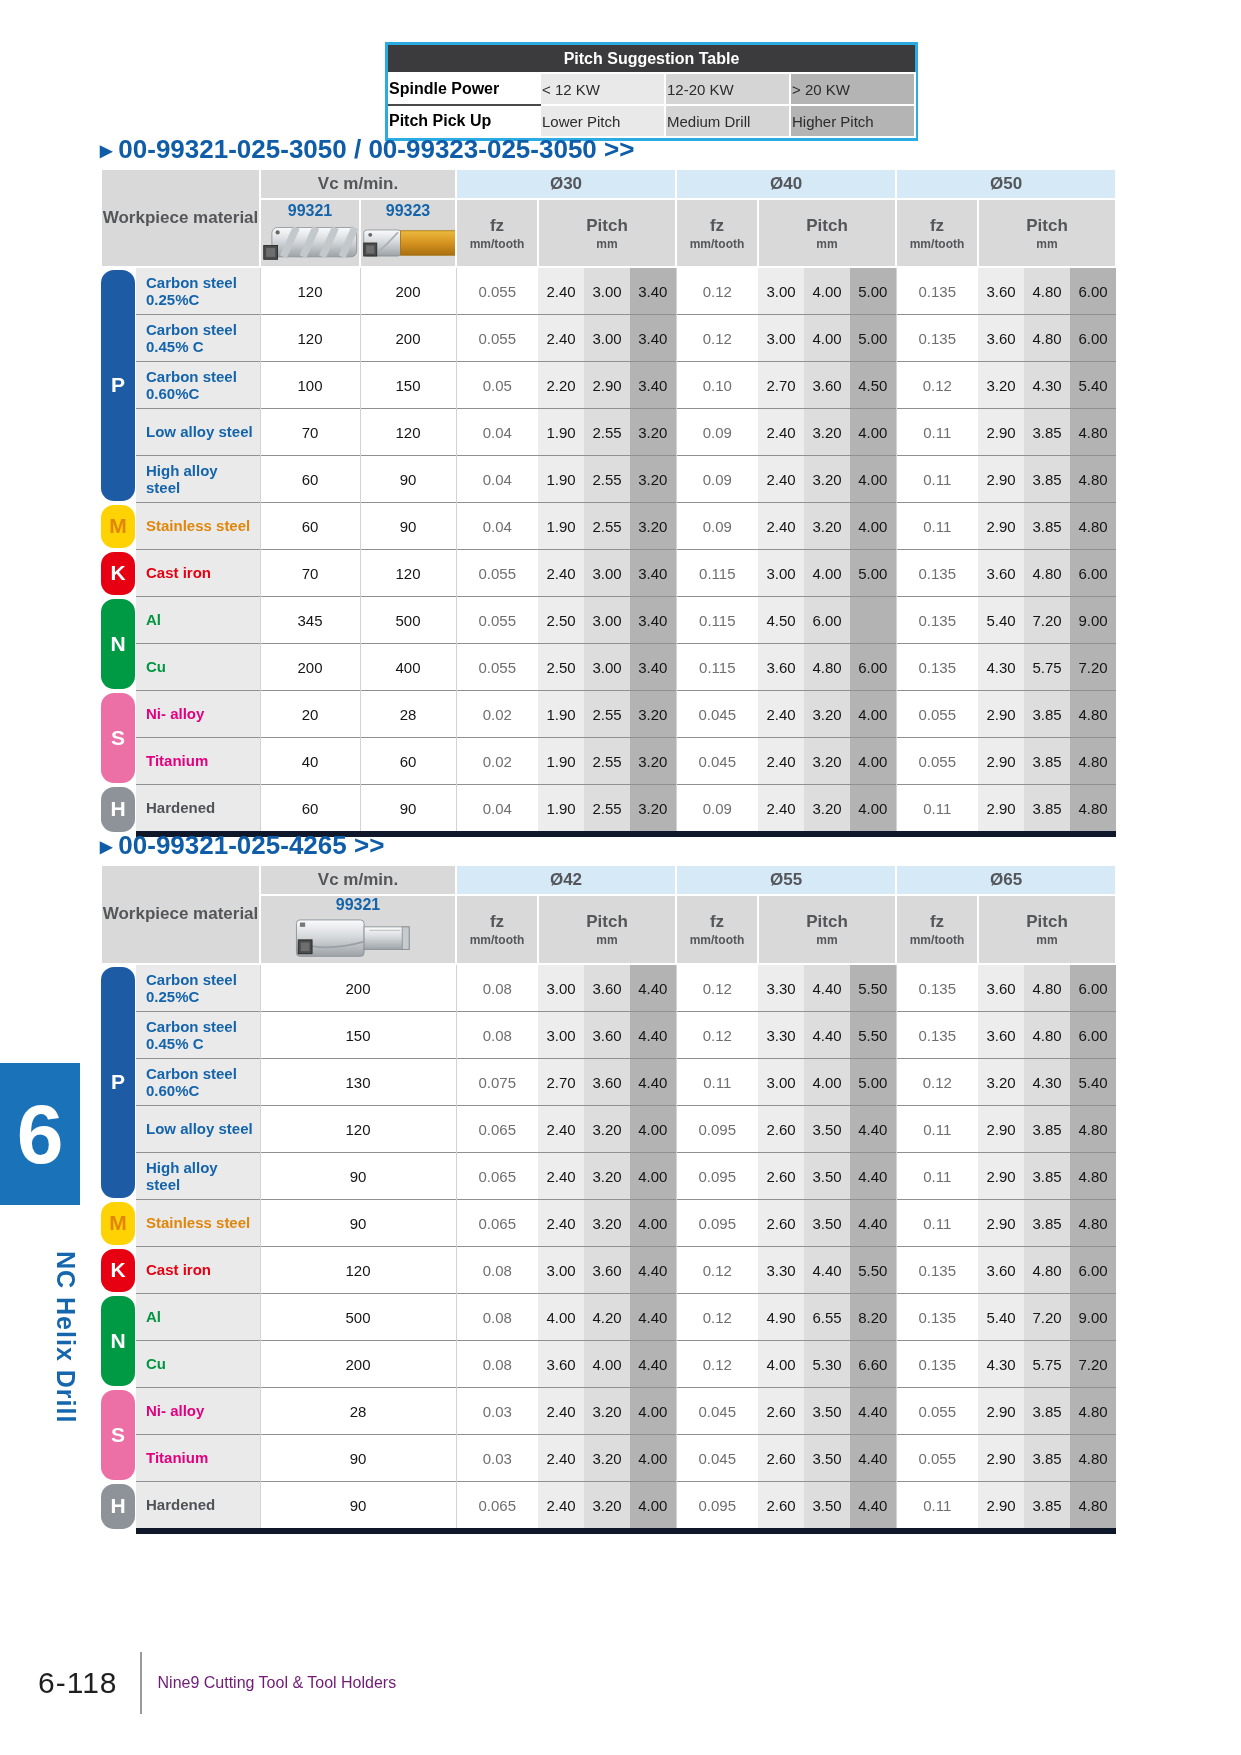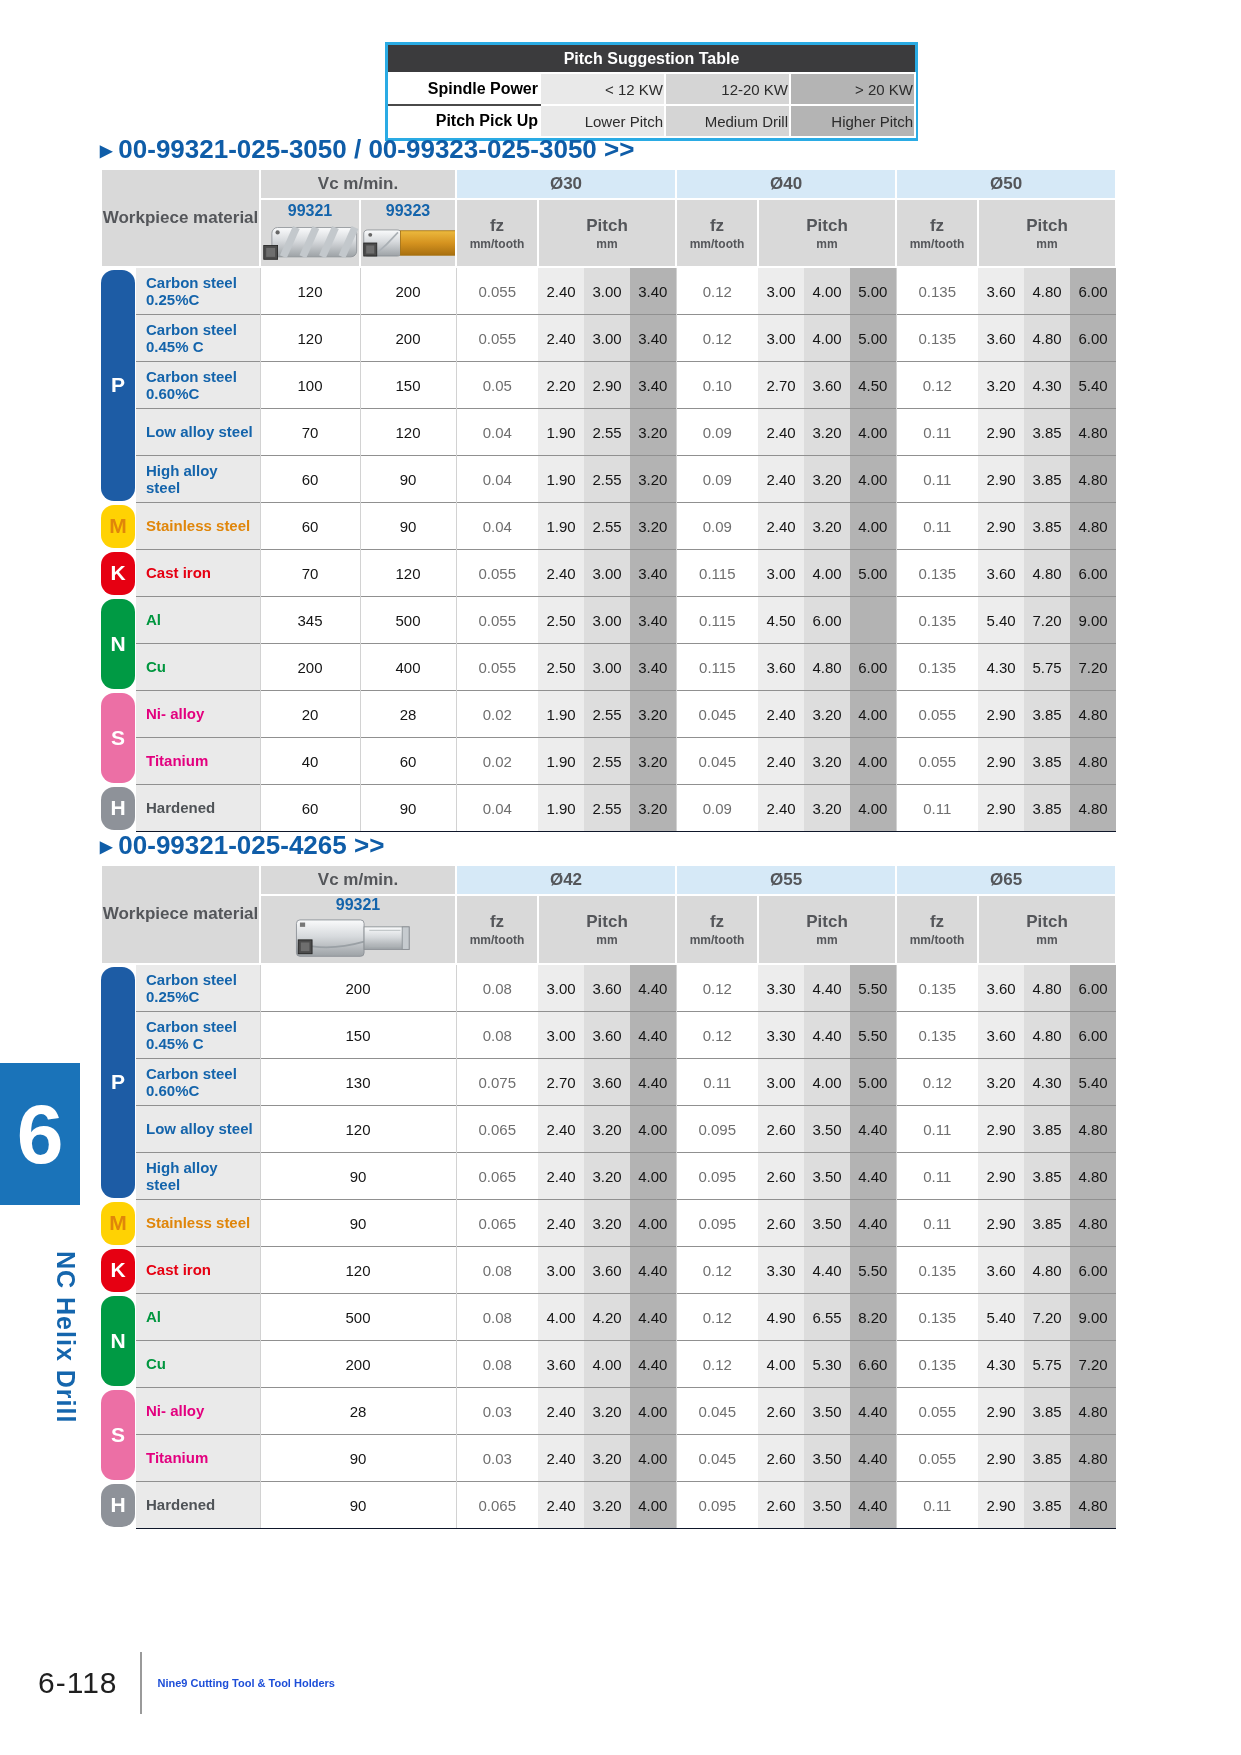--- a/index.html
+++ b/index.html
@@ -6,21 +6,21 @@
   body{font-family:"Liberation Sans", sans-serif;}
   #page{position:relative;width:1241px;height:1755px;background:#ffffff;overflow:hidden;}
 
   
   .page-title{position:absolute;left:95px;top:72px;font-size:42px;font-weight:800;color:#57585b;letter-spacing:0px;}
 
   
   .pitch-box{position:absolute;left:385px;top:42px;width:527px;border:3px solid #2aabe4;background:#fff;}
   .pitch-title{background:#3b3b3d;color:#fff;font-weight:bold;font-size:16px;text-align:center;height:27px;line-height:27px;}
   table.pitch-grid{border-collapse:collapse;table-layout:fixed;width:100%;}
-  table.pitch-grid td{height:28px;text-align:right;vertical-align:middle;font-size:15px;color:#2c2c2c;border:2px solid #fff;}
+  table.pitch-grid td{height:28px;text-align:left;vertical-align:middle;font-size:15px;color:#2c2c2c;border:2px solid #fff;}
   table.pitch-grid td.plabel{font-weight:bold;color:#000;font-size:16px;background:#fff;border-left:none;}
   table.pitch-grid tr:first-child td.plabel{border-bottom:2px solid #4a4a4a;}
 
   
   .section{position:absolute;left:100px;width:1013px;}
   .section-heading{height:30px;margin-bottom:4px;display:flex;align-items:center;color:#0f5da8;font-weight:bold;font-size:26px;}
   .section-heading .arrow{font-size:16px;margin-right:6px;margin-top:2px;}
 
   
   table.data-table{border-collapse:collapse;table-layout:fixed;width:1013px;}
@@ -32,33 +32,33 @@
   table.data-table thead th.corner{font-size:17px;line-height:1.2;}
   .unit{display:block;font-size:12px;font-weight:bold;color:#54565a;margin-top:1px;}
   .vc-num{display:block;color:#1464ab;font-size:16px;font-weight:bold;line-height:18px;}
   .tool-svg{display:block;margin:1px auto 0 auto;}
 
   table.data-table tbody td{height:46px;font-size:15px;color:#151515;border-top:1px solid #909090;background:#fff;}
   table.data-table tbody td.material-cell{background:#eaeaea;text-align:left;padding-left:10px;padding-right:4px;font-weight:bold;line-height:1.15;}
   table.data-table tbody td.fz-cell{color:#6f6f6f;}
   table.data-table tbody td.vc-cell,table.data-table tbody td.fz-cell{border-left:1px solid #d2d2d2;}
   table.data-table tbody td.tab-cell{border:none;background:#fff;position:relative;}
-  table.data-table tbody tr:last-child td:not(.tab-cell){border-bottom:1px solid #0f172a;}
+  table.data-table tbody tr:last-child td:not(.tab-cell){border-bottom:6px solid #0f172a;}
   .tab{position:absolute;top:2px;bottom:2px;left:0;right:1px;border-radius:13px;display:flex;align-items:center;justify-content:center;font-weight:bold;font-size:21px;}
 
   
   .chapter-box{position:absolute;left:0;top:1063px;width:80px;height:142px;background:#1a73b9;display:flex;align-items:center;justify-content:center;}
   .chapter-num{color:#fff;font-size:84px;font-weight:800;line-height:1;}
   .chapter-label{position:absolute;left:0;top:1212px;width:80px;height:250px;display:flex;justify-content:center;writing-mode:vertical-rl;color:#1566ad;font-weight:bold;font-size:25px;letter-spacing:1px;}
 
   
   .footer{position:absolute;left:38px;top:1650px;height:66px;display:flex;align-items:center;}
   .footer .pageno{font-size:30px;color:#1f1f1f;letter-spacing:1px;}
   .footer .divider{width:2px;height:62px;background:#9a9a9a;margin:0 16px 0 22px;}
-  .footer .credit{font-size:11px;color:#1d4ed8;font-weight:bold;}
+  .footer .credit{font-size:16px;color:#701a75;}
 
   .hidden-defs{position:absolute;width:0;height:0;overflow:hidden;}
 </style>
 </head>
 <body>
 
 <div class="hidden-defs" aria-hidden="true">
   <svg width="0" height="0">
     <defs>
       <linearGradient id="silver" x1="0" y1="0" x2="0" y2="1">

